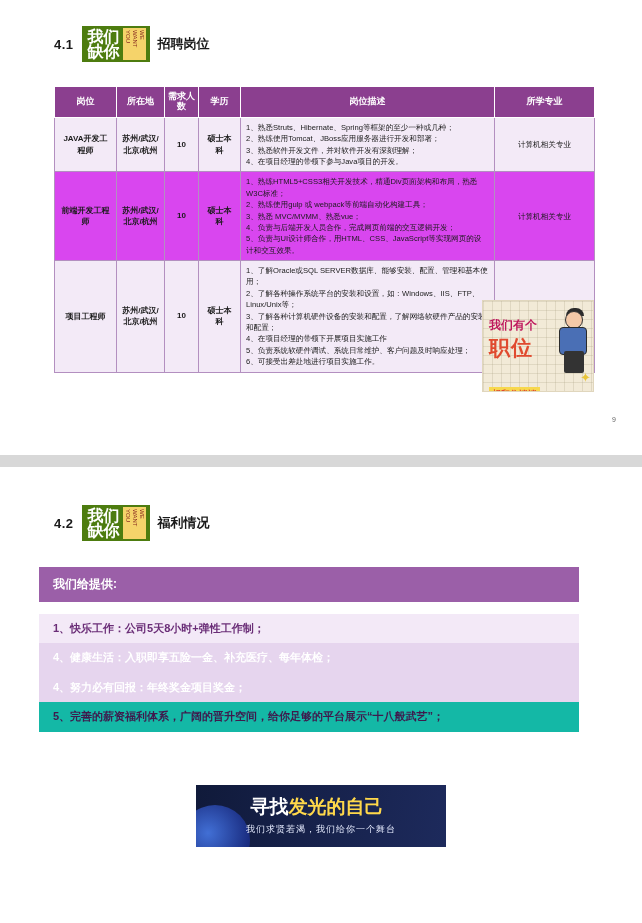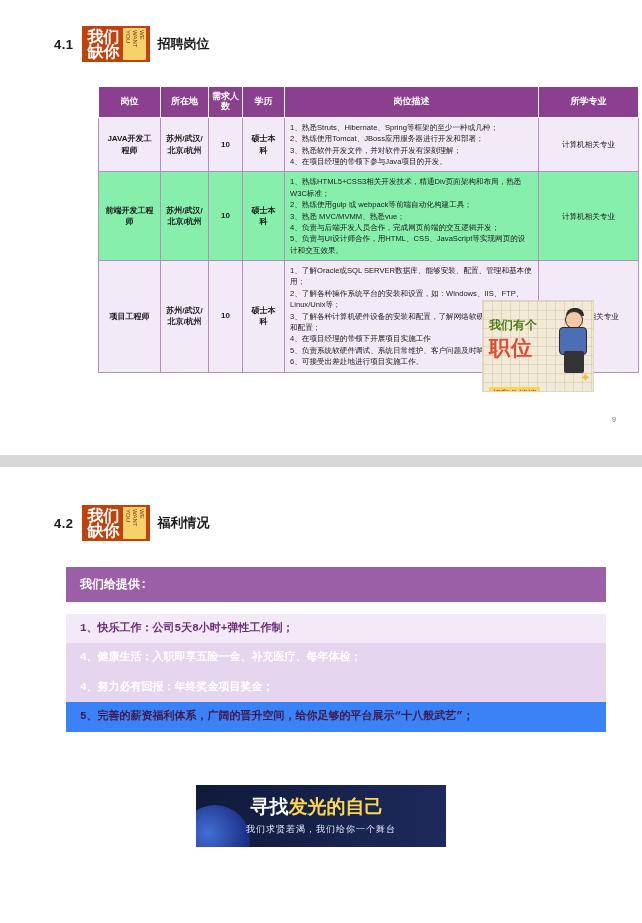--- a/index.html
+++ b/index.html
@@ -32,21 +32,21 @@
   .sec-num {
     font-size: 13px;
     font-weight: bold;
     color: #1a1a1a;
     letter-spacing: .5px;
   }
   .logo-badge {
     position: relative;
     display: inline-flex;
     align-items: center;
-    background: #c2410c;
+    background: #4d7c0f;
     padding: 2px 4px 2px 6px;
     height: 36px;
     box-sizing: border-box;
   }
   .logo-badge .big {
     color: #ffffff;
     font-weight: bold;
     font-size: 16px;
     line-height: 15px;
     letter-spacing: 0px;
@@ -72,40 +72,39 @@
     color: #1a1a1a;
   }
 
   
   table.jobs {
     border-collapse: collapse;
     width: 540px;
     table-layout: fixed;
     font-size: 8px;
     color: #1a1a1a;
-    margin-left: 44px;
   }
   table.jobs th {
     background: #8b3f8f;
     color: #ffffff;
     font-weight: bold;
     font-size: 9px;
     border: 1px solid #ffffff;
     padding: 5px 2px;
     text-align: center;
     vertical-align: middle;
   }
   table.jobs td {
     border: 1px solid #b38fc0;
     padding: 4px 5px;
     vertical-align: middle;
     line-height: 1.5;
   }
   table.jobs tr.r1 td { background: #f3eaf7; }
-  table.jobs tr.r2 td { background: #86efac; }
+  table.jobs tr.r2 td { background: #d946ef; }
   table.jobs tr.r3 td { background: #f3eaf7; }
   td.c-center {
     text-align: center;
     font-weight: bold;
     font-size: 8px;
   }
   td.c-desc {
     font-size: 7.6px;
     line-height: 1.55;
     text-align: left;
@@ -138,21 +137,21 @@
   .sticker .grid-bg {
     position: absolute;
     inset: 0;
     background-image:
       linear-gradient(to right, rgba(170,160,130,.25) 1px, transparent 1px),
       linear-gradient(to bottom, rgba(170,160,130,.25) 1px, transparent 1px);
     background-size: 9px 9px;
   }
   .sticker .s-l1 {
     position: absolute; left: 6px; top: 16px;
-    font-size: 12px; font-weight: bold; color: #4d7c0f;
+    font-size: 12px; font-weight: bold; color: #be185d;
     font-family: "DejaVu Sans", sans-serif;
   }
   .sticker .s-l2 {
     position: absolute; left: 6px; top: 33px;
     font-size: 21px; font-weight: bold; color: #e04a2f;
     font-family: "DejaVu Sans", sans-serif;
     letter-spacing: 1px;
   }
   .sticker .s-l3 {
     position: absolute; left: 6px; top: 62px;
@@ -197,21 +196,21 @@
   .ben-list { width: 540px; }
   .ben-item {
     font-size: 11px;
     padding: 7px 14px;
     box-sizing: border-box;
     font-weight: bold;
     line-height: 1.4;
   }
   .ben-item.odd  { background: #f3e9f7; color: #6a2d77; }
   .ben-item.even { background: #e6d5ee; color: #ffffff; }
-  .ben-item.hl   { background: #3b82f6; color: #3f1a4d; }
+  .ben-item.hl   { background: #14b8a6; color: #3f1a4d; }
 
   
   .banner {
     width: 250px;
     height: 62px;
     margin: 0 auto;
     background: linear-gradient(100deg,#101a3a 0%, #16214a 45%, #1d2a5c 100%);
     position: relative;
     overflow: hidden;
   }
@@ -338,21 +337,21 @@
     <span class="logo-badge">
       <span style="display:flex;flex-direction:column;justify-content:center;">
         <span class="big">我们</span>
         <span class="big">缺你</span>
       </span>
       <span class="sideband">WE WANT YOU</span>
     </span>
     <span class="sec-title">福利情况</span>
   </div>
 
-  <div style="position:absolute; left:66px; top:100px;font-family:Liberation Mono, monospace;">
+  <div style="position:absolute; left:39px; top:100px;">
     <div class="ben-header">我们给提供:</div>
     <div style="height:12px"></div>
     <div class="ben-list">
       <div class="ben-item odd">1、快乐工作：公司5天8小时+弹性工作制；</div>
       <div class="ben-item even">4、健康生活：入职即享五险一金、补充医疗、每年体检；</div>
       <div class="ben-item even">4、努力必有回报：年终奖金项目奖金；</div>
       <div class="ben-item hl">5、完善的薪资福利体系，广阔的晋升空间，给你足够的平台展示“十八般武艺”；</div>
     </div>
   </div>
 

